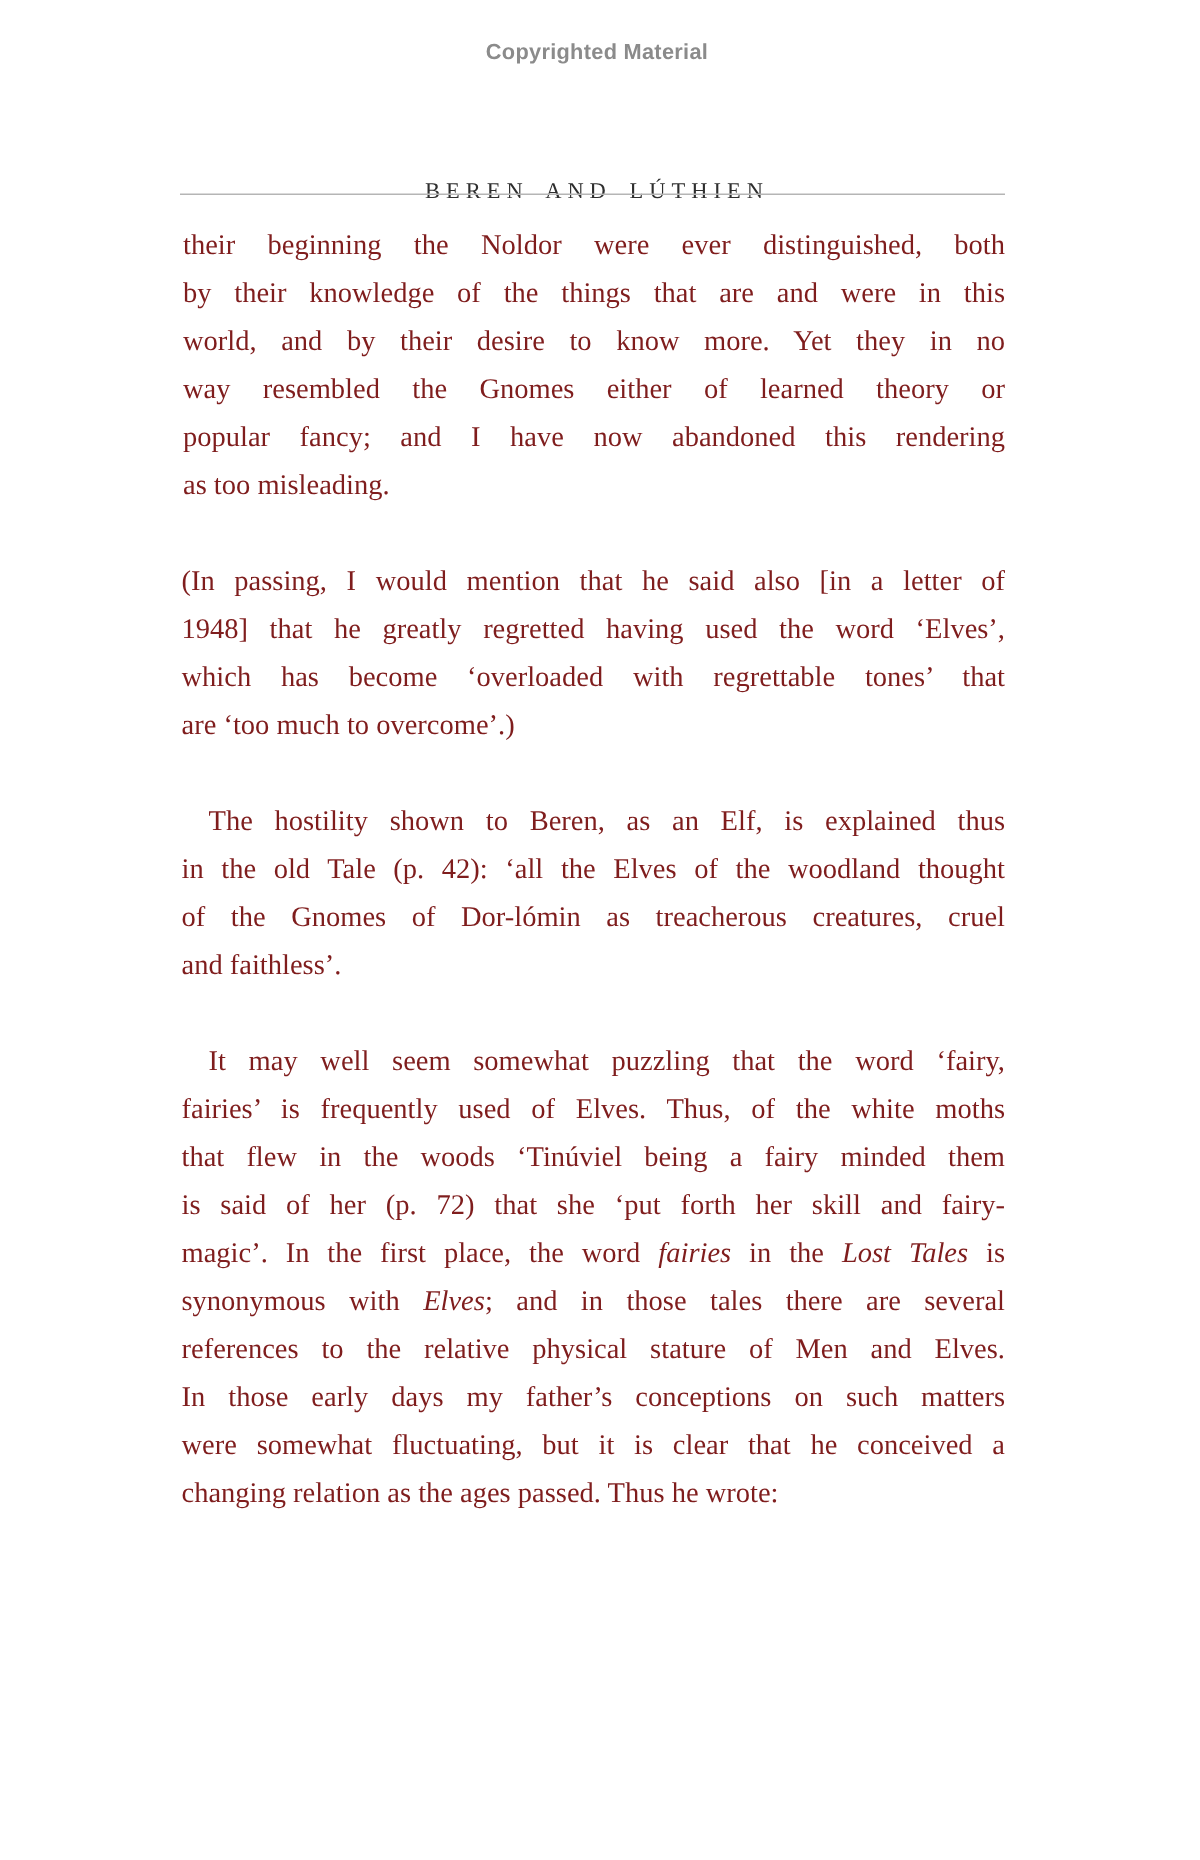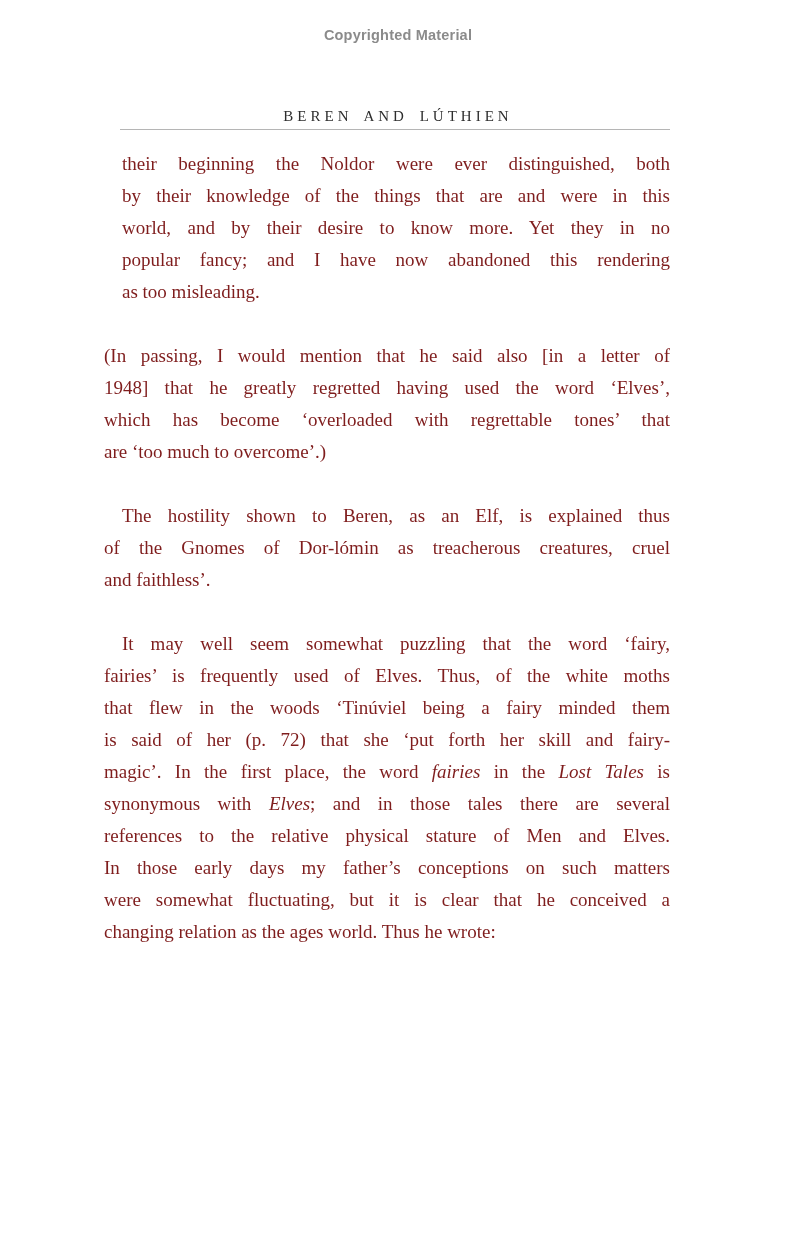--- a/index.html
+++ b/index.html
@@ -20,21 +20,21 @@
   .banner {
     font-family: "Liberation Sans", "DejaVu Sans", sans-serif;
     font-weight: bold;
     font-size: 14.5px;
     letter-spacing: 0.2px;
     color: #8b8b8b;
   }
   .banner-top { top: 27px; }
   .banner-bottom { top: 1195px; }
   .running-head {
-    top: 108px;
+    top: 120px;
     font-size: 15px;
     letter-spacing: 4px;
     word-spacing: 4px;
     color: #2e2e2e;
   }
   .head-rule {
     position: absolute;
     top: 129px;
     left: 120px;
     width: 550px;
@@ -43,21 +43,21 @@
   }
   .text-column {
     position: absolute;
     top: 148px;
     left: 104px;
     width: 566px;
     font-size: 19px;
     line-height: 32px;
     color: #1b1b1b;
   }
-  .block + .block { margin-top: 32px; }
+  .block + .block { margin-top: 32px; margin-left: 17px; }
   .block.quote { margin-left: 18px; }
   .line {
     text-align: justify;
     text-align-last: justify;
     white-space: normal;
     overflow: hidden;
     height: 32px;
   }
   .line.last { text-align-last: left; }
   .line.indent { text-indent: 18px; }
@@ -77,45 +77,47 @@
 
   <div class="centered running-head">BEREN AND LÚTHIEN</div>
 
   <div class="head-rule" style="border-top-color: rgb(181, 181, 181);"></div>
 
   <div class="text-column" style="color: #7f1d1d;">
       <div class="block quote">
         <div class="line"><span>their beginning the Noldor were ever distinguished, both</span></div>
         <div class="line"><span>by their knowledge of the things that are and were in this</span></div>
         <div class="line"><span>world, and by their desire to know more. Yet they in no</span></div>
+        <div class="line"><span>way resembled the Gnomes either of learned theory or</span></div>
         <div class="line"><span>popular fancy; and I have now abandoned this rendering</span></div>
         <div class="line last"><span>as too misleading.</span></div>
       </div>
       <div class="block para">
         <div class="line"><span>(In passing, I would mention that he said also [in a letter of</span></div>
         <div class="line"><span>1948] that he greatly regretted having used the word ‘Elves’,</span></div>
         <div class="line"><span>which has become ‘overloaded with regrettable tones’ that</span></div>
         <div class="line last"><span>are ‘too much to overcome’.)</span></div>
       </div>
       <div class="block para">
         <div class="line indent"><span>The hostility shown to Beren, as an Elf, is explained thus</span></div>
+        <div class="line"><span>in the old Tale (p. 42): ‘all the Elves of the woodland thought</span></div>
         <div class="line"><span>of the Gnomes of Dor-lómin as treacherous creatures, cruel</span></div>
         <div class="line last"><span>and faithless’.</span></div>
       </div>
       <div class="block para">
         <div class="line indent"><span>It may well seem somewhat puzzling that the word ‘fairy,</span></div>
         <div class="line"><span>fairies’ is frequently used of Elves. Thus, of the white moths</span></div>
         <div class="line"><span>that flew in the woods ‘Tinúviel being a fairy minded them</span></div>
         <div class="line"><span>is said of her (p. 72) that she ‘put forth her skill and fairy-</span></div>
         <div class="line"><span>magic’. In the first place, the word </span><em>fairies</em><span> in the </span><em>Lost Tales</em><span> is</span></div>
         <div class="line"><span>synonymous with </span><em>Elves</em><span>; and in those tales there are several</span></div>
         <div class="line"><span>references to the relative physical stature of Men and Elves.</span></div>
         <div class="line"><span>In those early days my father’s conceptions on such matters</span></div>
         <div class="line"><span>were somewhat fluctuating, but it is clear that he conceived a</span></div>
-        <div class="line last"><span>changing relation as the ages world. Thus he wrote:</span></div>
+        <div class="line last"><span>changing relation as the ages passed. Thus he wrote:</span></div>
       </div>
     </div>
 
   <div class="centered page-number">33</div>
 
   <div class="centered banner banner-bottom" style="color: rgb(139, 139, 139);">Copyrighted Material</div>
 
 </div>
 
 </body></html>

